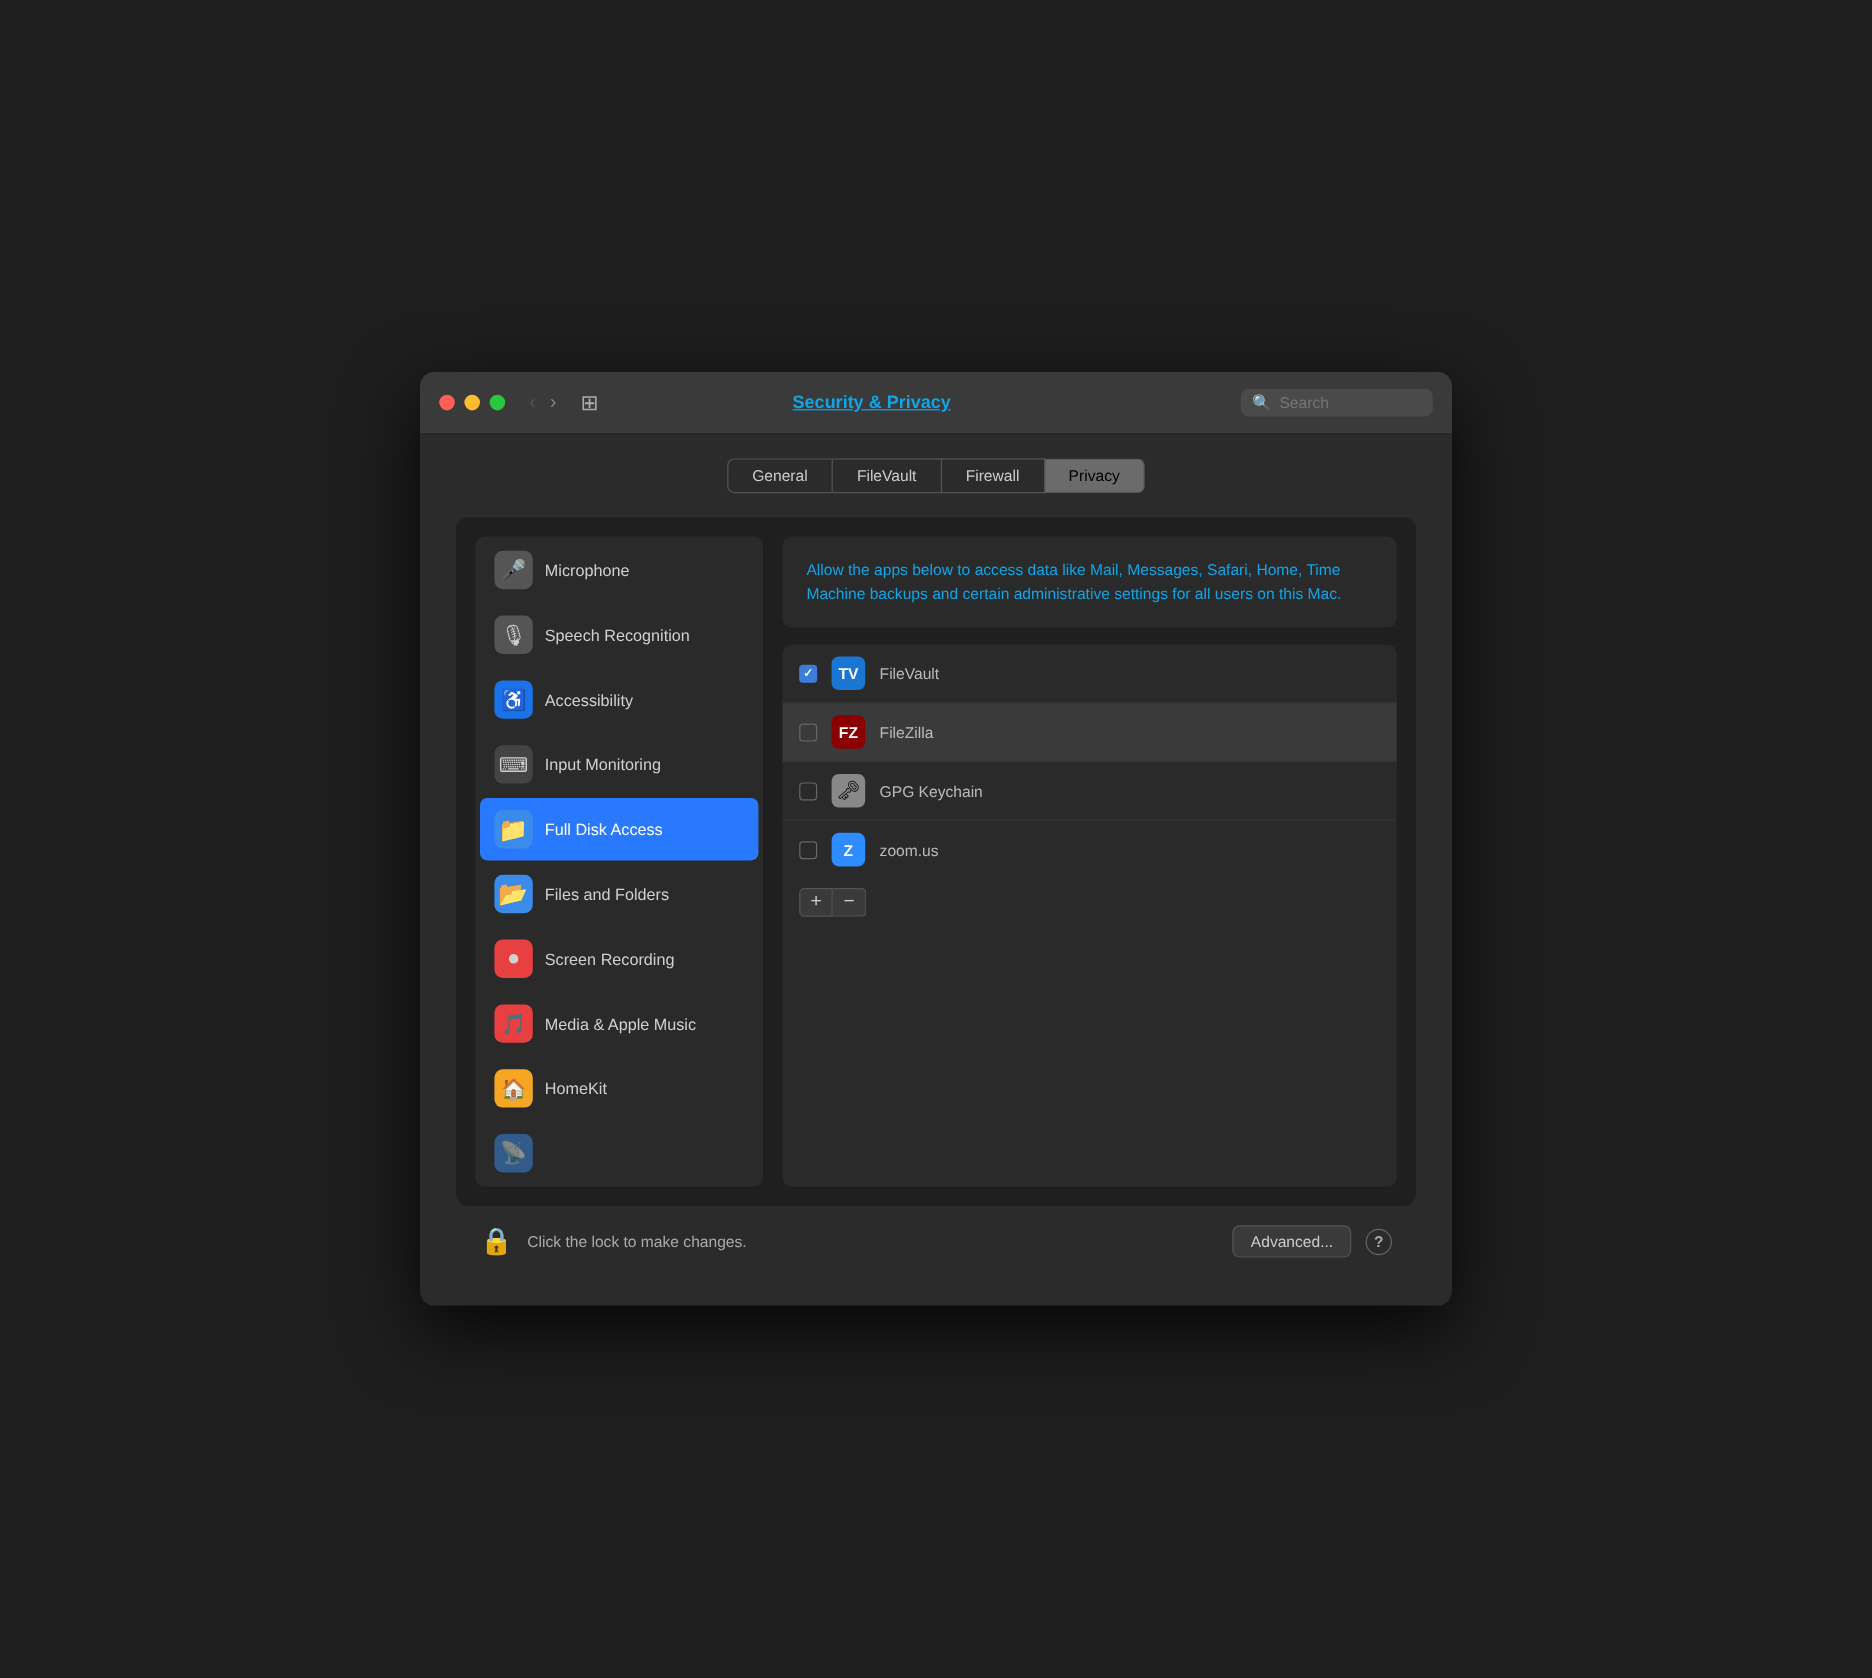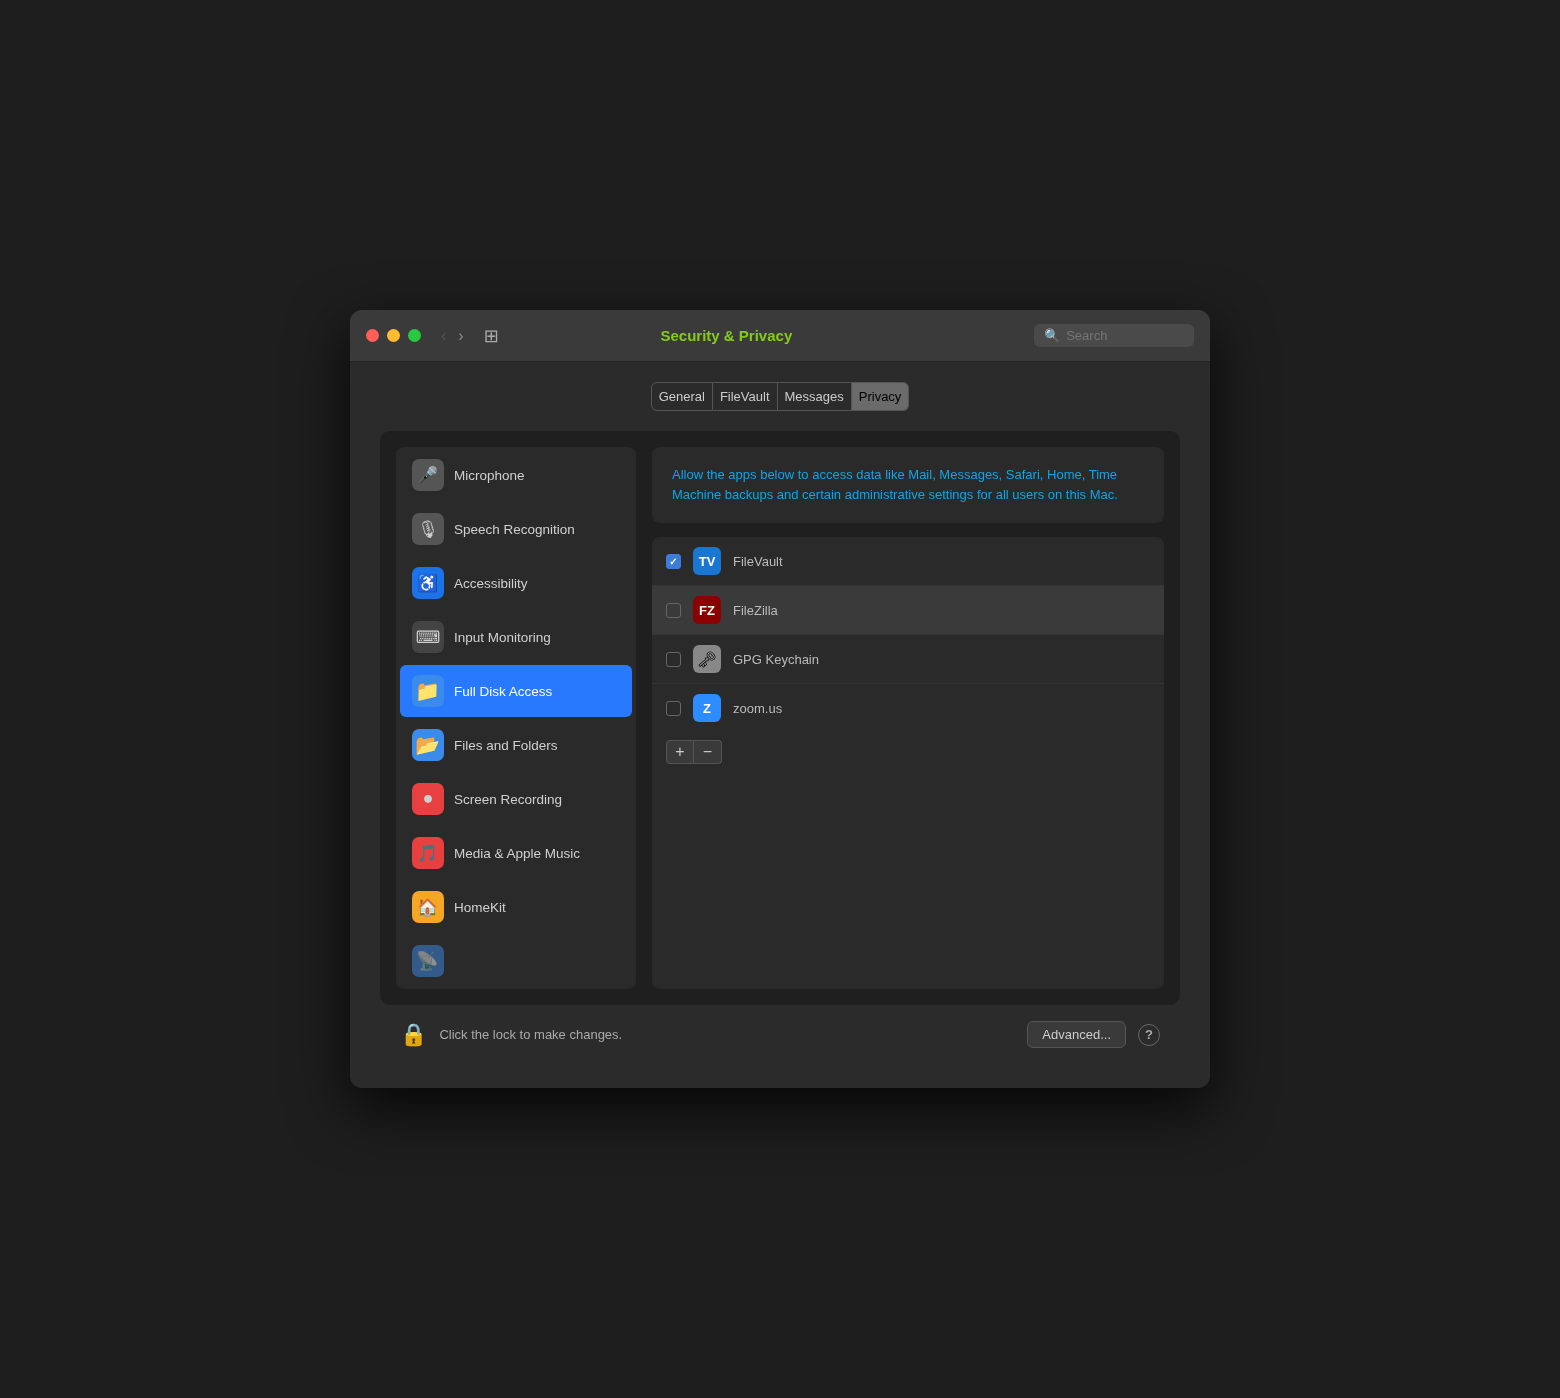--- a/index.html
+++ b/index.html
@@ -69,24 +69,25 @@
 
     .grid-icon {
       color: #aaa;
       font-size: 18px;
       margin-left: 4px;
     }
 
     .window-title {
       flex: 1;
       text-align: center;
-      color: #84cc16;
+      color: #0ea5e9;
       font-size: 15px;
       font-weight: 600;
       margin-left: -80px;
+      text-decoration: underline;
     }
 
     .search-bar {
       display: flex;
       align-items: center;
       background: #4a4a4a;
       border-radius: 6px;
       padding: 4px 10px;
       gap: 6px;
       width: 160px;
@@ -113,21 +114,21 @@
 
     
     .tabs {
       display: flex;
       justify-content: center;
       gap: 0;
       margin-bottom: 20px;
     }
 
     .tab {
-      padding: 6px 7px;
+      padding: 6px 20px;
       font-size: 13px;
       color: #ccc;
       cursor: pointer;
       border: 1px solid #555;
       background: transparent;
       white-space: nowrap;
     }
 
     .tab:first-child { border-radius: 6px 0 0 6px; }
     .tab:last-child  { border-radius: 0 6px 6px 0; }
@@ -375,21 +376,21 @@
       <span class="search-icon-svg">🔍</span>
       <input class="search-input" type="text" placeholder="Search" style="">
     </div>
   </div>
 
   <div class="content">
 
     <div class="tabs">
       <button class="tab">General</button>
       <button class="tab">FileVault</button>
-      <button class="tab">Messages</button>
+      <button class="tab">Firewall</button>
       <button class="tab active">Privacy</button>
     </div>
 
     <div class="main-panel">
 
       <div class="sidebar">
 
         <div class="sidebar-item">
           <div class="sidebar-icon icon-mic">🎤</div>
           <span>Microphone</span>

